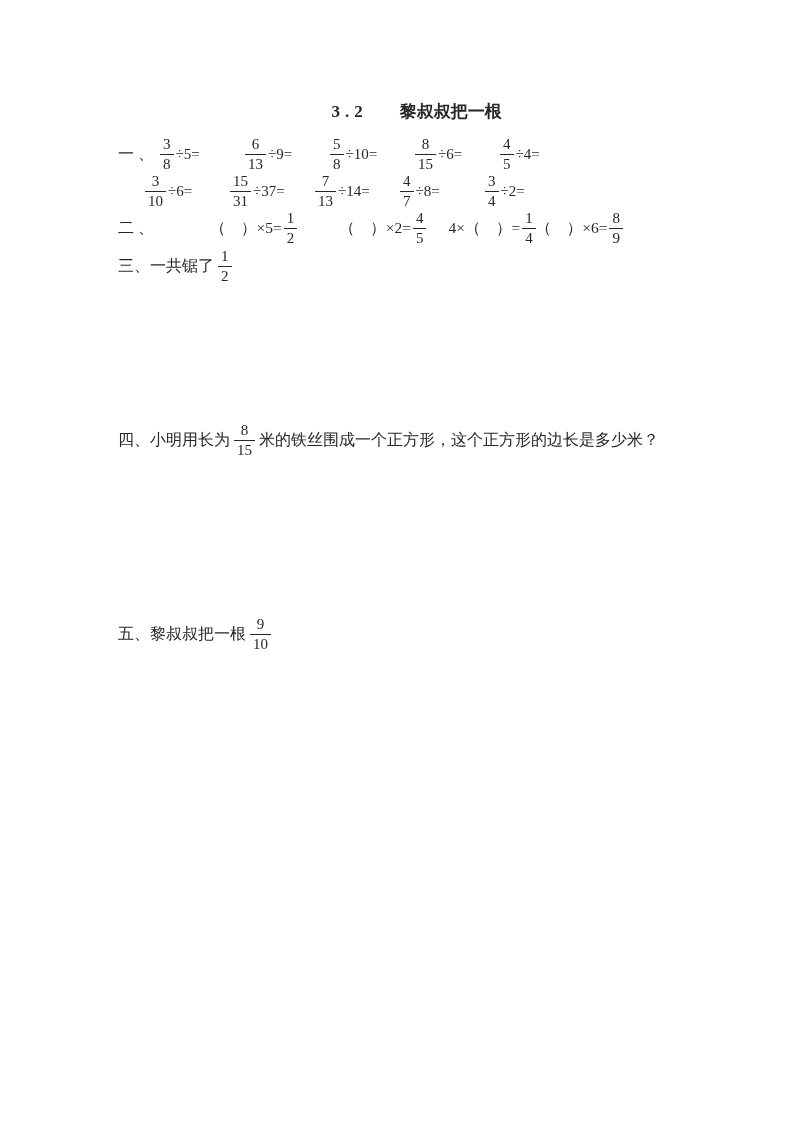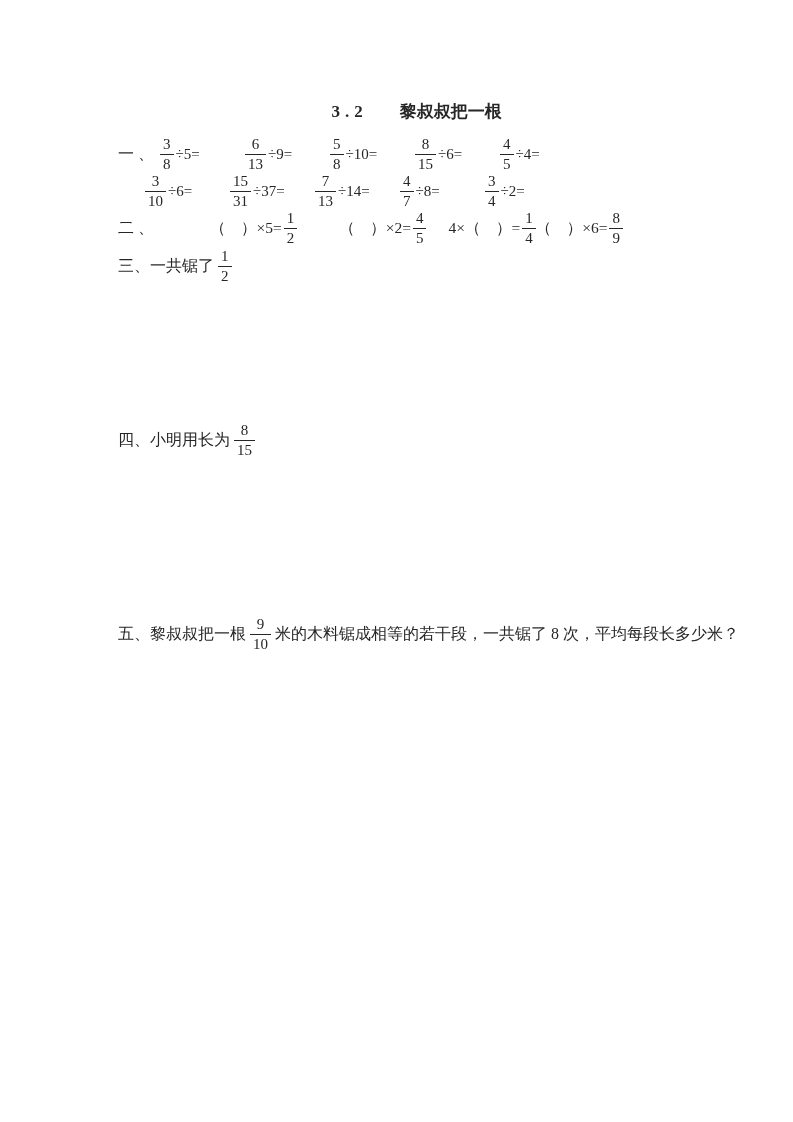--- a/index.html
+++ b/index.html
@@ -169,25 +169,25 @@
     </span>
   </div>
 
   <div class="word s4">
     <span>四、</span>
       <span>小明用长为</span>
     <span class="frac">
       <span class="fnum">8</span>
       <span class="fden">15</span>
     </span>
+    <span>米的铁丝围成一个正方形，这个正方形的边长是多少米？</span>
   </div>
 
   <div class="word s5">
     <span>五、</span>
       <span>黎叔叔把一根</span>
     <span class="frac">
       <span class="fnum">9</span>
       <span class="fden">10</span>
     </span>
-    <span>米的木料锯成相等的若干段，一共锯了 8 次，平均每段长多少米？</span>
   </div>
 
 </div>
 
 </body></html>

